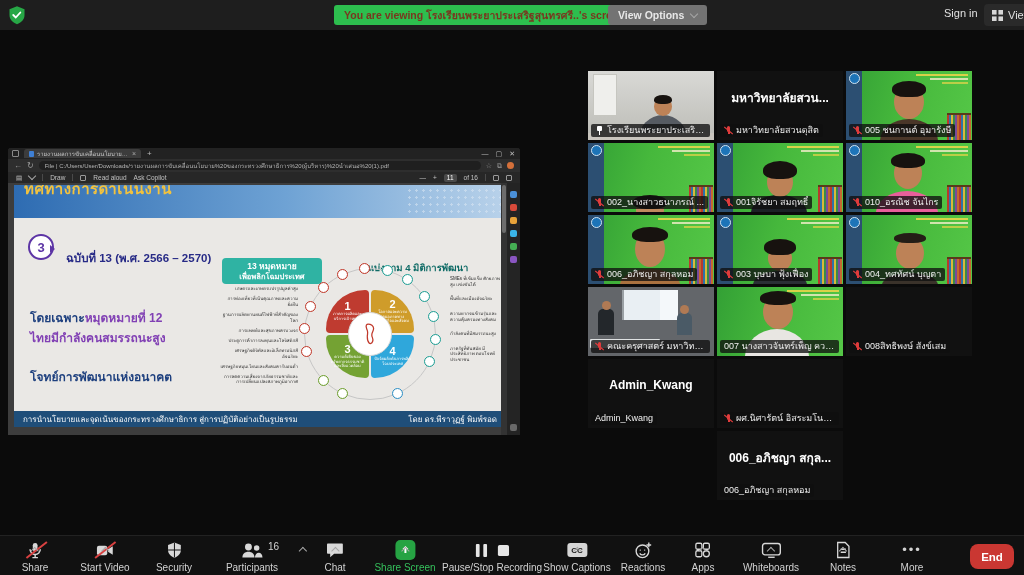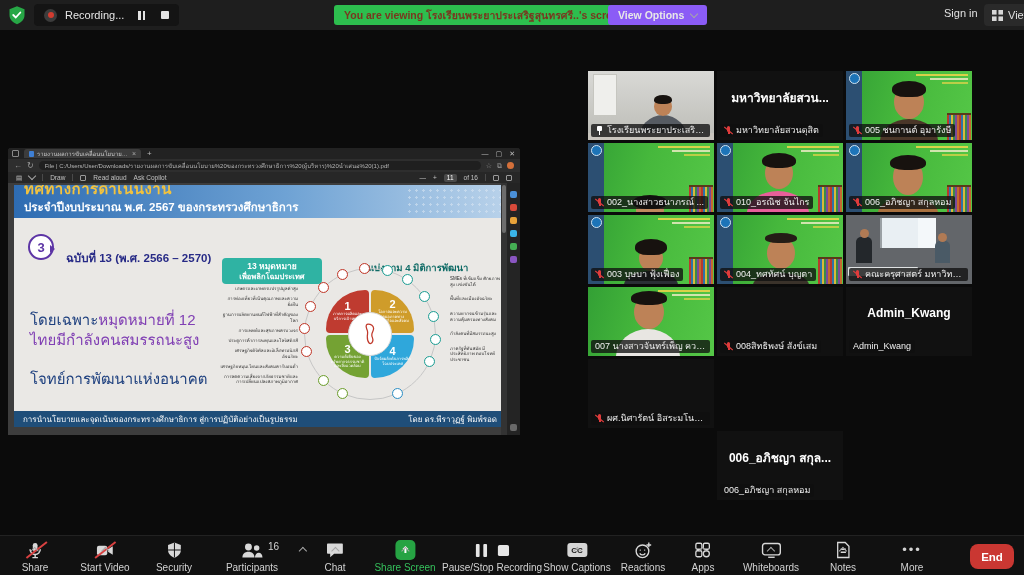--- a/index.html
+++ b/index.html
@@ -11,21 +11,21 @@
   #recpill{position:absolute;left:34px;top:4px;height:22px;background:#141414;border-radius:4px;
     display:flex;align-items:center;padding:0 10px;gap:8px;}
   #recpill .cloud{width:13px;height:13px;border-radius:50%;background:#3c3c3c;position:relative;}
   #recpill .cloud::after{content:"";position:absolute;left:3.5px;top:3.5px;width:6px;height:6px;border-radius:50%;background:#d23c30;}
   #recpill .rectext{color:#e6e6e6;font-size:11px;}
   .pauseic{display:inline-flex;gap:2px;margin-left:6px;}
   .pauseic i{width:2.5px;height:9px;background:#e3e3e3;display:block;}
   .stopic{width:8px;height:8px;background:#e3e3e3;border-radius:1px;display:inline-block;margin-left:8px;}
   #banner{position:absolute;left:334px;top:5px;height:20px;background:#2dbe4e;border-radius:3px;
     color:#79371f;font-size:10.5px;font-weight:bold;display:flex;align-items:center;padding:0 10px;}
-  #viewopts{position:absolute;left:608px;top:5px;height:20px;background:#8b5cf6;border-radius:3px;
+  #viewopts{position:absolute;left:608px;top:5px;height:20px;background:#737373;border-radius:3px;
     color:#e8e8e8;font-size:10.5px;font-weight:bold;display:flex;align-items:center;gap:7px;padding:0 10px;}
   #signin{position:absolute;left:944px;top:7px;color:#e0e0e0;font-size:11px;text-align:center;}
   #viewbtn{position:absolute;left:984px;top:4px;height:22px;background:#2a2a2a;border-radius:4px;
     color:#e0e0e0;font-size:11px;display:flex;align-items:center;gap:5px;padding:0 8px;}
   .caret{display:inline-block;width:6px;height:6px;border-right:1.4px solid #a6a6a6;border-bottom:1.4px solid #a6a6a6;transform:rotate(-135deg);}
   .caret.down{transform:rotate(45deg);margin-top:-3px;}
   
   #browser{position:absolute;left:8px;top:148px;width:512px;height:287px;background:#2c2c2c;border-radius:3px 3px 0 0;overflow:hidden;}
   #tabbar{position:absolute;left:0;top:0;width:100%;height:11px;background:#222;display:flex;align-items:center;font-size:6.5px;color:#c9c9c9;}
   #tabbar .winic{width:7px;height:7px;border:1px solid #8a8a8a;border-radius:1px;margin-left:4px;}
@@ -56,21 +56,21 @@
   #shead .l1{position:absolute;left:10px;top:-8px;font-size:15px;font-weight:bold;color:#f2c23e;letter-spacing:.5px;white-space:nowrap;}
   #shead .l2{position:absolute;left:10px;top:13px;font-size:11.5px;font-weight:bold;color:#ffffff;white-space:nowrap;}
   #shead .dots{position:absolute;right:4px;top:2px;width:96px;height:29px;opacity:.55;
     background-image:radial-gradient(#dbe7f3 1px,transparent 1.2px);background-size:7px 7px;}
   #sbody{position:absolute;left:0;top:33px;width:100%;height:193px;}
   #num3{position:absolute;left:14px;top:16px;width:26px;height:26px;border:2.5px solid #5d35a5;border-radius:50%;
     color:#5d35a5;font-weight:bold;font-size:13px;display:flex;align-items:center;justify-content:center;background:#fff;}
   #num3::after{content:"";position:absolute;right:-7px;top:9px;border:4px solid transparent;border-left:5px solid #5d35a5;}
   .t1{position:absolute;left:52px;top:14px;font-size:11.5px;font-weight:bold;color:#272a86;white-space:nowrap;}
   .t2{position:absolute;left:52px;top:31px;font-size:11.5px;font-weight:bold;color:#272a86;white-space:nowrap;}
-  .bl{position:absolute;left:16px;font-size:15px;font-weight:normal;white-space:nowrap;color:#1d3f7e;}
+  .bl{position:absolute;left:16px;font-size:12px;font-weight:bold;white-space:nowrap;color:#1d3f7e;}
   .hl{color:#8140b4;}
   
   #diagram{position:absolute;left:206px;top:0;width:284px;height:193px;font-weight:bold;}
   #badge13{position:absolute;left:2px;top:40px;width:100px;background:#2fb3a3;border-radius:4px;color:#fff;
     text-align:center;padding:3px 2px;line-height:1.25;}
   #badge13 .b1{font-size:8.5px;}#badge13 .b2{font-size:7.5px;}
   #dtitle{position:absolute;left:148px;top:42px;font-size:9.5px;color:#0f6b66;}
   #ring{position:absolute;left:84px;top:50px;width:132px;height:132px;border:1px solid #c6c6c6;border-radius:50%;}
   #puzzle{position:absolute;left:106px;top:72px;width:88px;height:88px;display:grid;grid-template-columns:43px 43px;grid-template-rows:43px 43px;gap:2px;}
   .quad{color:#fff;display:flex;flex-direction:column;align-items:center;justify-content:center;text-align:center;padding:3px;}
@@ -151,29 +151,20 @@
   .mdots{font-size:13px;letter-spacing:2px;line-height:10px;}
 </style>
 </head>
 <body>
 
 <div id="topbar">
   <svg id="shield" viewBox="0 0 24 24">
     <path d="M12 1.5 21 5v7c0 5.5-4 9-9 11-5-2-9-5.5-9-11V5Z" fill="#27a746"></path>
     <path d="M7.5 12l3 3 5.5-6" stroke="#fff" stroke-width="2.2" fill="none" stroke-linecap="round"></path>
   </svg>
-  <div id="recpill">
-    <span class="cloud"></span>
-    <span class="rectext">Recording...</span>
-    <span class="pauseic">
-        <i></i>
-        <i></i>
-      </span>
-    <span class="stopic"></span>
-  </div>
   <div id="banner">You are viewing โรงเรียนพระยาประเสริฐสุนทรศรี..'s screen</div>
   <div id="viewopts">
     <span>View Options</span>
     <span class="caret down"></span>
   </div>
   <div id="signin">Sign in</div>
   <div id="viewbtn">
     <svg width="11" height="11" viewBox="0 0 12 12">
       <rect x="0" y="0" width="5" height="5" fill="#d6d6d6"></rect>
         <rect x="7" y="0" width="5" height="5" fill="#d6d6d6"></rect>
@@ -225,21 +216,20 @@
     <span class="sep"></span>
     <span class="sq"></span>
     <span class="sq"></span>
   </div>
 
   <div id="pdfcontent">
 
     <div id="slide">
       <div id="shead">
         <div class="l1">ทิศทางการดำเนินงาน</div>
-        <div class="l2">ประจำปีงบประมาณ พ.ศ. 2567 ของกระทรวงศึกษาธิการ</div>
         <div class="dots"></div>
       </div>
       <div id="sbody">
         <div id="num3">3</div>
         <div class="t2">ฉบับที่ 13 (พ.ศ. 2566 – 2570)</div>
         <div class="bl" style="top:90px">
           <span>โดยเฉพาะ</span><span class="hl">หมุดหมายที่ 12</span>
         </div>
         <div class="bl hl" style="top:110px">ไทยมีกำลังคนสมรรถนะสูง</div>
         <div class="bl" style="top:149px">โจทย์การพัฒนาแห่งอนาคต</div>
@@ -386,20 +376,39 @@
       <div class="hair" style="left:45px;top:52px;width:34px;height:14px"></div>
     </div>
     <div class="label">
       <span class="micoff">
           <i></i>
         </span>
       <span>002_นางสาวธนาภรณ์  ...</span>
     </div>
   </div>
 
+  <div class="tile">
+    <div class="vbg">
+      <div class="strip"></div>
+        <div class="logo"></div>
+      <div class="cap1"></div>
+        <div class="cap2"></div>
+        <div class="cap3"></div>
+        <div class="shelf"></div>
+      <div class="pb" style="left:34px;top:52px;width:56px;height:18px;background:#1c2126"></div>
+      <div class="ph" style="left:50px;top:24px;width:26px;height:30px"></div>
+      <div class="hair" style="left:46px;top:18px;width:34px;height:18px"></div>
+    </div>
+    <div class="label">
+      <span class="micoff">
+          <i></i>
+        </span>
+      <span>001จิรัชยา สมฤทธิ์</span>
+    </div>
+  </div>
 
   <div class="tile">
     <div class="vbg">
       <div class="strip"></div>
         <div class="logo"></div>
       <div class="cap1"></div>
         <div class="cap2"></div>
         <div class="cap3"></div>
         <div class="shelf"></div>
       <div class="pb" style="left:30px;top:48px;width:62px;height:22px;background:#e85f9a"></div>

